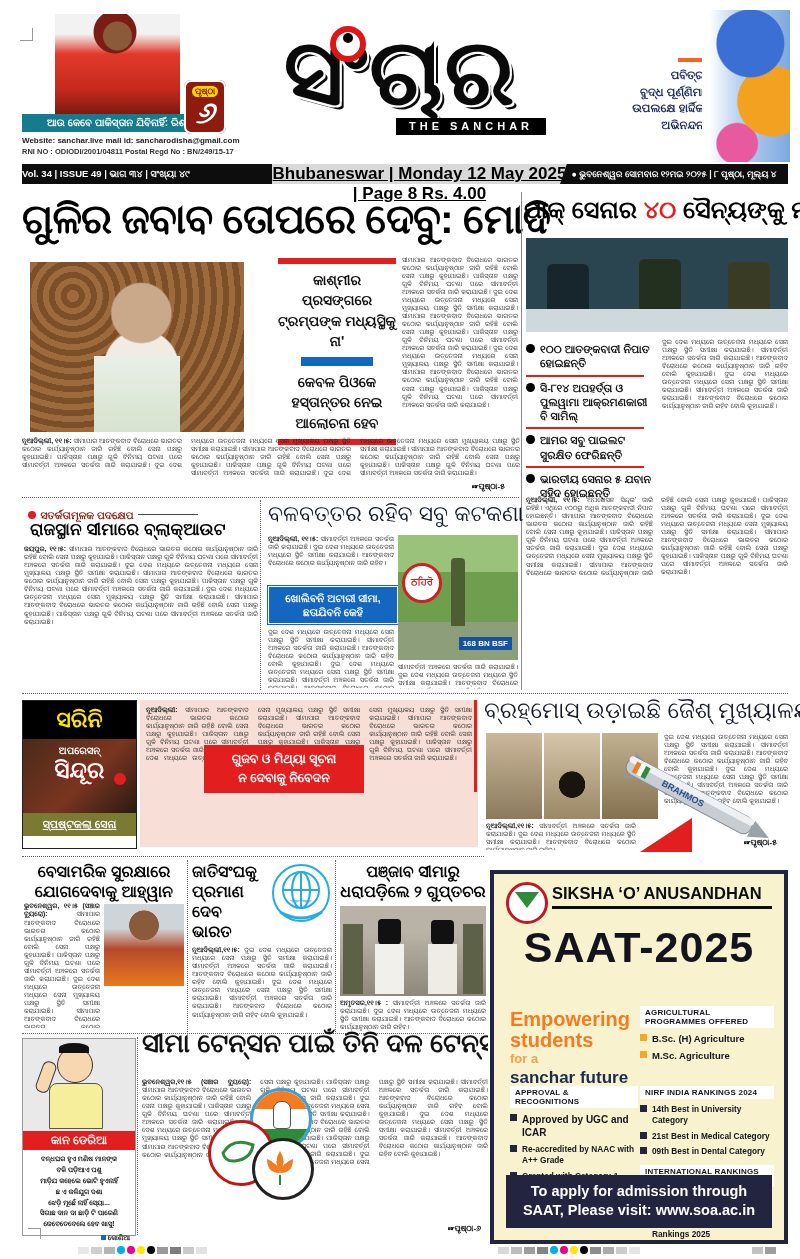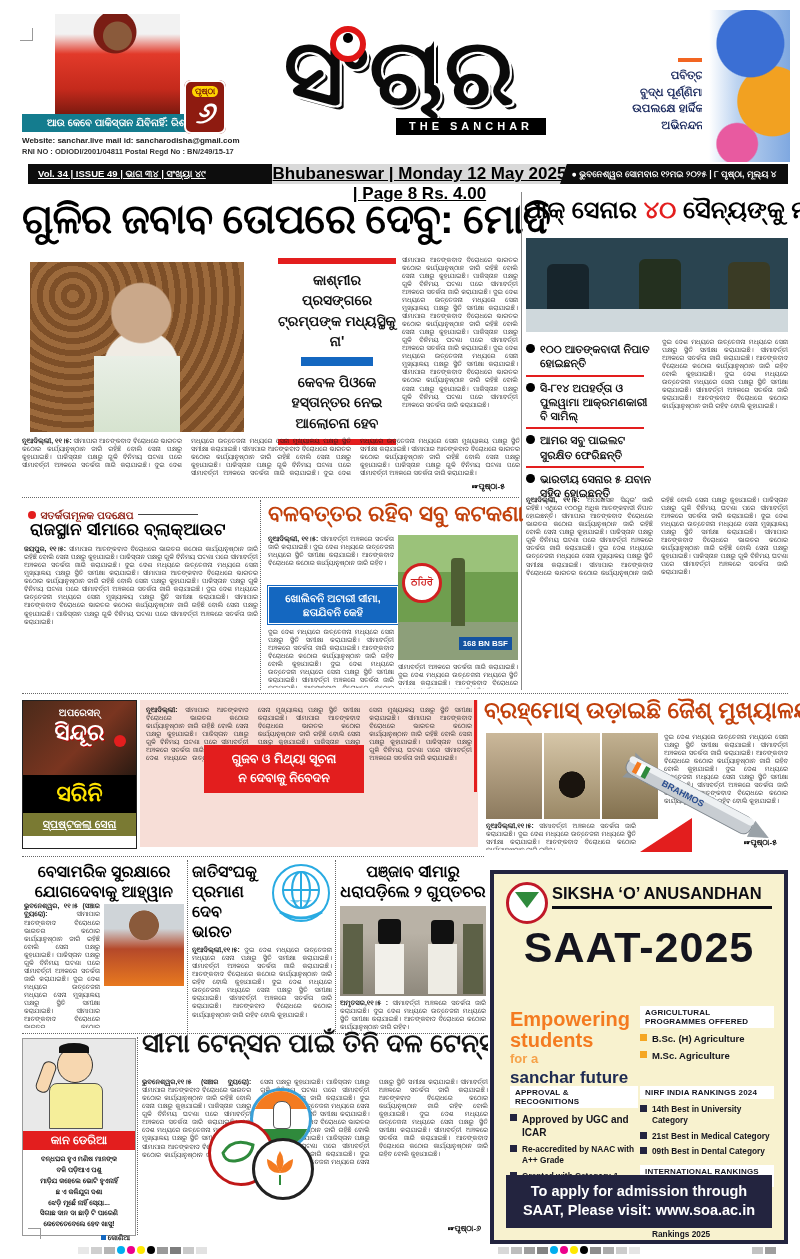--- a/index.html
+++ b/index.html
@@ -17,21 +17,21 @@
   .badge .num{color:#fff;font-size:30px;font-weight:900;line-height:30px;font-style:italic;}
   .logo-odia{font-size:92px;font-weight:900;letter-spacing:2px;color:#0a0a0a;line-height:1;
              text-shadow:2px 2px 0 #fff,-2px -2px 0 #fff,2px -2px 0 #fff,-2px 2px 0 #fff,4px 4px 0 #0a0a0a;}
   .sanchar-bar{background:#000;color:#fff;font-weight:bold;font-size:11px;letter-spacing:4px;text-align:center;line-height:17px;}
   .greet{font-weight:800;font-size:11.5px;color:#1b2a5e;text-align:right;line-height:1.45;}
   .infobar-left,.infobar-right{background:#0d0d0d;color:#fff;font-weight:bold;font-size:9.5px;line-height:20px;}
   .infobar-mid{background:#d9d9d9;color:#000;font-weight:bold;font-size:17px;line-height:20px;text-align:center;text-decoration:underline;}
   
   .h-main{font-size:41px;font-weight:800;letter-spacing:-1px;white-space:nowrap;color:#000;}
   .h-pak{font-size:24px;font-weight:800;white-space:nowrap;color:#000;}
-  .h-mid{font-size:22px;font-weight:700;white-space:nowrap;color:#c2410c;}
+  .h-mid{font-size:22px;font-weight:400;white-space:nowrap;color:#0f172a;}
   .h-sm{font-size:16px;font-weight:800;color:#000;line-height:1.25;}
   .red{color:#e31e1e;}
   .cols2{column-count:2;column-gap:8px;}
   .cols3{column-count:3;column-gap:9px;}
   .bullet-item{display:flex;gap:5px;font-weight:800;font-size:11px;line-height:1.3;padding:4px 0;}
   .bullet-item .bd{width:9px;height:9px;border-radius:50%;background:#000;flex:0 0 9px;margin-top:2px;}
   .bullet-sep{border-top:2px solid #e31e1e;width:118px;}
   .bluebox{background:#1467c0;color:#fff;font-weight:800;font-size:10.5px;text-align:center;
            padding:4px 2px;border:1px solid #fff;outline:1px solid #1467c0;line-height:1.35;}
   .redbox{background:#e31e1e;color:#fff;font-weight:800;font-size:12.5px;text-align:center;line-height:1.5;padding:5px 4px;}
@@ -83,21 +83,21 @@
     <div class="greet">ବୁଦ୍ଧ ପୂର୍ଣ୍ଣିମା</div>
     <div class="greet">ଉପଲକ୍ଷେ ହାର୍ଦ୍ଦିକ</div>
     <div class="greet">ଅଭିନନ୍ଦନ</div>
   </div>
   <div class="abs" style="left:702px;top:10px;width:88px;height:152px;background:
       radial-gradient(circle at 55% 22%,#3b6fd4 0 26%,transparent 27%),
       radial-gradient(circle at 80% 60%,#f2a121 0 30%,transparent 31%),
       radial-gradient(circle at 40% 88%,#e85aa0 0 14%,transparent 15%),
       linear-gradient(90deg,#ffffff 0 8%,#bcd3f0 40%,#7fa8e0 100%);"></div>
 
-  <div class="abs infobar-left" style="left:28px;top:164px;width:268px;height:20px;padding-left:10px;clip-path:polygon(0 0,100% 0,94% 100%,0 100%);text-decoration:underline;">Vol. 34 | ISSUE 49 | ଭାଗ ୩୪ | ସଂଖ୍ୟା ୪୯</div>
+  <div class="abs infobar-left" style="left:22px;top:164px;width:268px;height:20px;clip-path:polygon(0 0,100% 0,94% 100%,0 100%);">Vol. 34 | ISSUE 49 | ଭାଗ ୩୪ | ସଂଖ୍ୟା ୪୯</div>
   <div class="abs infobar-mid" style="left:272px;top:164px;width:295px;height:20px;">Bhubaneswar | Monday 12 May 2025 | Page 8 Rs. 4.00</div>
   <div class="abs infobar-right" style="left:560px;top:164px;width:228px;height:20px;clip-path:polygon(3% 0,100% 0,100% 100%,0 100%);text-align:center;font-size:8.8px;">
     <span>● </span><span>ଭୁବନେଶ୍ୱର ସୋମବାର ୧୨ମଇ ୨୦୨୫ | ୮ ପୃଷ୍ଠା, ମୂଲ୍ୟ ୪ ଟଙ୍କା</span>
   </div>
 
   <div class="abs h-main" style="left:22px;top:196px;width:500px;">ଗୁଳିର ଜବାବ ତୋପରେ ଦେବୁ: ମୋଦି</div>
   <div class="abs vrule" style="left:521px;top:192px;height:498px;"></div>
 
   <div class="abs" style="left:30px;top:262px;width:214px;height:170px;background:
       radial-gradient(circle at 52% 30%,#caa88a 0 18%,transparent 19%),
@@ -185,26 +185,26 @@
       linear-gradient(180deg,#9bc27a 0 30%,#6f9e4e 30% 70%,#8d9f7a 70% 100%);">
     <div style="position:absolute;left:4px;top:28px;width:34px;height:34px;border-radius:50%;background:#fff;border:3px solid #d02020;color:#d02020;font-weight:800;font-size:10px;text-align:center;line-height:32px;">ਠਹਿਰੋ</div>
     <div style="position:absolute;left:44%;top:18%;width:12%;height:55%;background:#4e5e33;border-radius:4px 4px 0 0;"></div>
     <div style="position:absolute;right:6px;bottom:10px;background:#1553a0;color:#fff;font-weight:800;font-size:8px;padding:2px 4px;">168 BN BSF</div>
   </div>
   <div class="abs tiny" style="left:398px;top:663px;width:120px;height:26px;"><span>ସୀମାବର୍ତ୍ତୀ ଅଞ୍ଚଳରେ ସତର୍କତା ଜାରି କରାଯାଇଛି। ଦୁଇ ଦେଶ ମଧ୍ୟରେ ଉତ୍ତେଜନା ମଧ୍ୟରେ ସ୍ଥିତି ସମୀକ୍ଷା କରାଯାଇଛି। ଆତଙ୍କବାଦ ବିରୋଧରେ କଠୋର କାର୍ଯ୍ୟାନୁଷ୍ଠାନ ଜାରି ରହିବ।</span></div>
 
   <div class="abs dot-rule" style="left:22px;top:693px;width:766px;"></div>
 
   <div class="abs" style="left:22px;top:700px;width:113px;height:147px;border:1px solid #222;">
+    <div style="background:#000;color:#ffe400;font-size:22px;font-weight:900;text-align:center;padding:6px 0;">ସରିନି</div>
     <div style="height:74px;background:linear-gradient(135deg,#4a2a1a,#7a3520 55%,#2a1a12);position:relative;color:#fff;text-align:center;">
       <div style="font-size:10px;font-weight:700;padding-top:6px;">ଅପରେସନ୍</div>
       <div style="font-size:23px;font-weight:900;text-shadow:1px 1px 0 #b00;">ସିନ୍ଦୂର</div>
       <div style="position:absolute;right:10px;top:34px;width:12px;height:12px;border-radius:50%;background:#e31e1e;"></div>
     </div>
-    <div style="background:#000;color:#ffe400;font-size:22px;font-weight:900;text-align:center;padding:6px 0;">ସରିନି</div>
     <div style="background:#7a7a33;color:#fff;font-size:11px;font-weight:800;text-align:center;padding:5px 0;text-decoration:underline;">ସ୍ପଷ୍ଟକଲା ସେନା</div>
   </div>
 
   <div class="abs" style="left:140px;top:700px;width:338px;height:147px;background:#f7ded7;">
     <div class="tiny cols3" style="padding:6px;height:135px;">
       <b>ନୂଆଦିଲ୍ଲୀ:</b> <span>ସୀମାପାର ଆତଙ୍କବାଦ ବିରୋଧରେ ଭାରତର କଠୋର କାର୍ଯ୍ୟାନୁଷ୍ଠାନ ଜାରି ରହିଛି ବୋଲି ସେନା ପକ୍ଷରୁ କୁହାଯାଇଛି। ପାକିସ୍ତାନ ପକ୍ଷରୁ ଗୁଳି ବିନିମୟ ଘଟଣା ପରେ ସୀମାବର୍ତ୍ତୀ ଅଞ୍ଚଳରେ ସତର୍କତା ଜାରି କରାଯାଇଛି। ଦୁଇ ଦେଶ ମଧ୍ୟରେ ଉତ୍ତେଜନା ମଧ୍ୟରେ ସେନା ମୁଖ୍ୟାଳୟ ପକ୍ଷରୁ ସ୍ଥିତି ସମୀକ୍ଷା କରାଯାଇଛି। ସୀମାପାର ଆତଙ୍କବାଦ ବିରୋଧରେ ଭାରତର କଠୋର କାର୍ଯ୍ୟାନୁଷ୍ଠାନ ଜାରି ରହିଛି ବୋଲି ସେନା ପକ୍ଷରୁ କୁହାଯାଇଛି। ପାକିସ୍ତାନ ପକ୍ଷରୁ ଗୁଳି ବିନିମୟ ଘଟଣା ପରେ ସୀମାବର୍ତ୍ତୀ ଅଞ୍ଚଳରେ ସତର୍କତା ଜାରି କରାଯାଇଛି। ଦୁଇ ଦେଶ ମଧ୍ୟରେ ଉତ୍ତେଜନା ମଧ୍ୟରେ ସେନା ମୁଖ୍ୟାଳୟ ପକ୍ଷରୁ ସ୍ଥିତି ସମୀକ୍ଷା କରାଯାଇଛି। ସୀମାପାର ଆତଙ୍କବାଦ ବିରୋଧରେ ଭାରତର କଠୋର କାର୍ଯ୍ୟାନୁଷ୍ଠାନ ଜାରି ରହିଛି ବୋଲି ସେନା ପକ୍ଷରୁ କୁହାଯାଇଛି। ପାକିସ୍ତାନ ପକ୍ଷରୁ ଗୁଳି ବିନିମୟ ଘଟଣା ପରେ ସୀମାବର୍ତ୍ତୀ ଅଞ୍ଚଳରେ ସତର୍କତା ଜାରି କରାଯାଇଛି।</span>
     </div>
   </div>
   <div class="abs redbox" style="left:204px;top:745px;width:152px;">
     <div>ଗୁଜବ ଓ ମିଥ୍ୟା ସୂଚନା</div>

